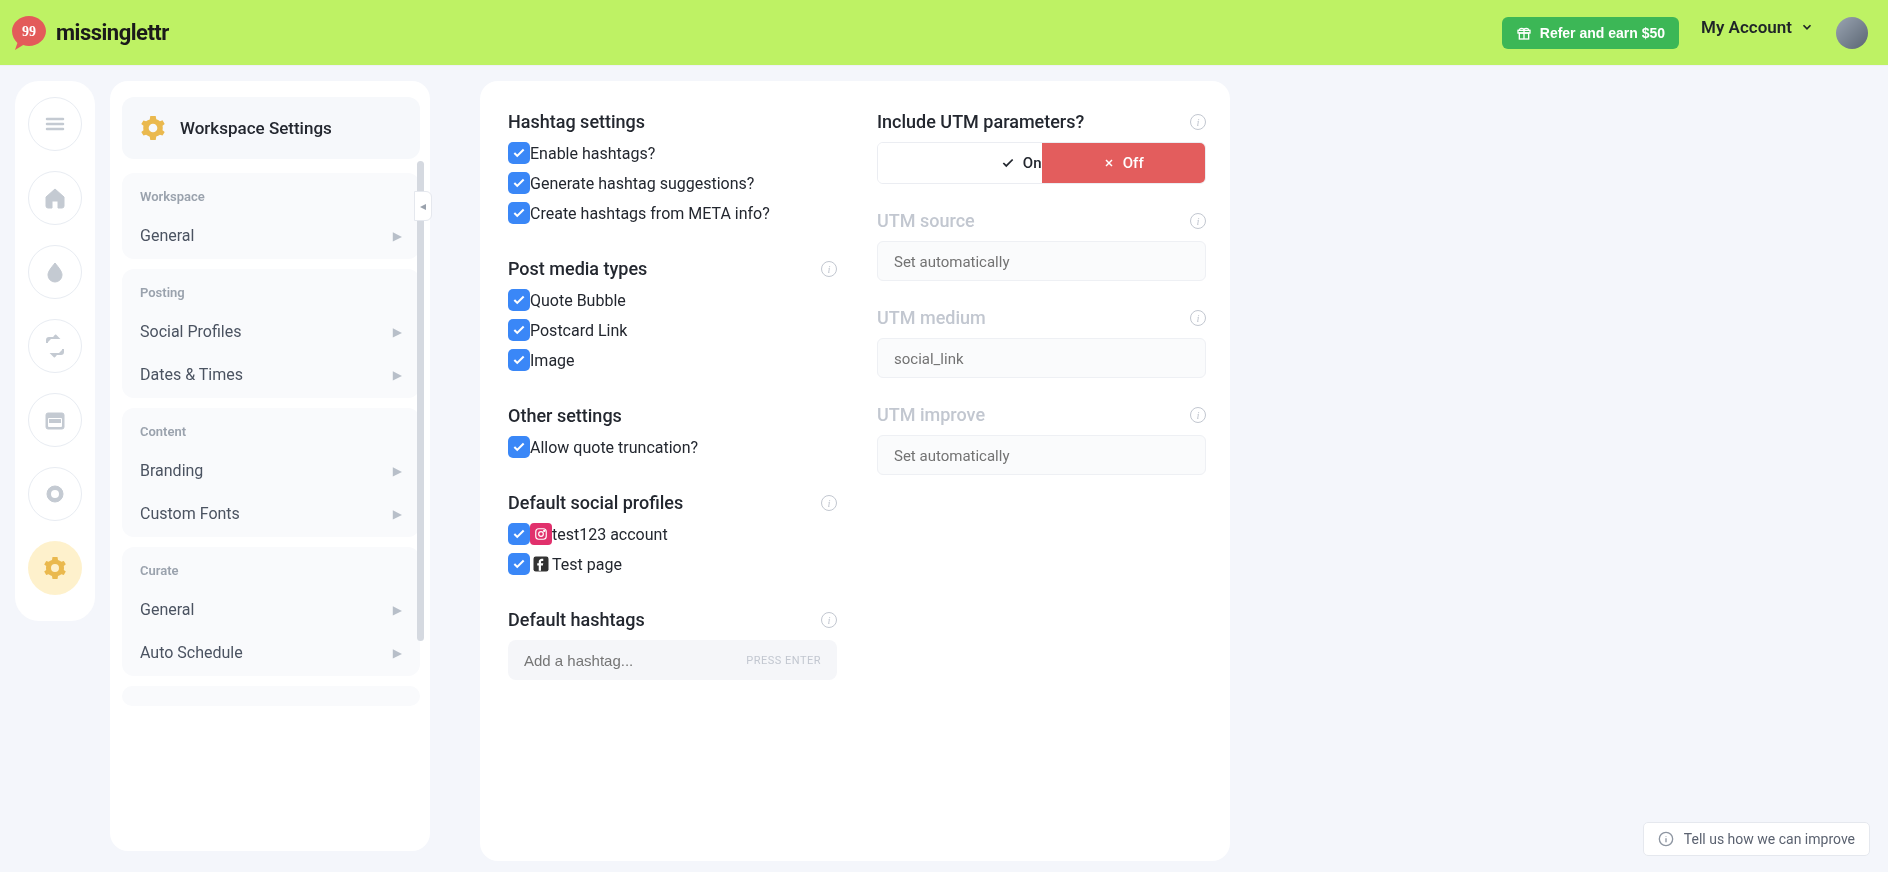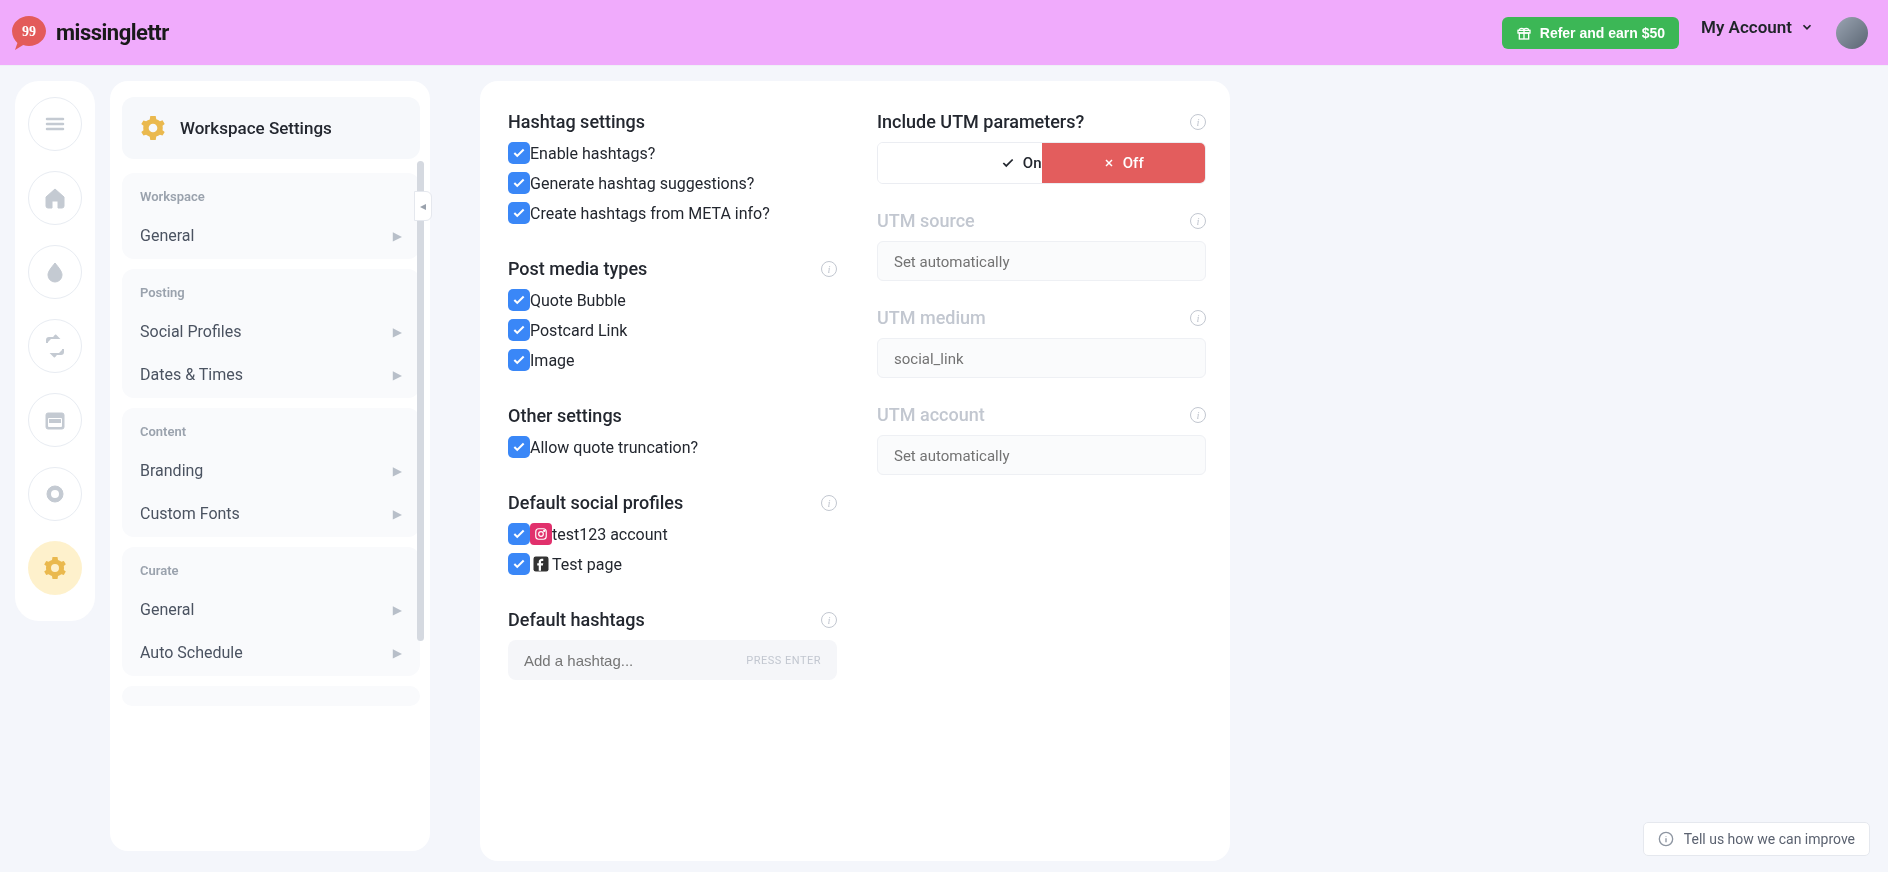--- a/index.html
+++ b/index.html
@@ -11,21 +11,21 @@
       font-family: -apple-system, BlinkMacSystemFont, "Segoe UI", Roboto, Helvetica, Arial, sans-serif;
       background: #f4f6fb;
       color: #333;
       width: 1888px;
       height: 872px;
       overflow: hidden;
     }
     
     .header {
       height: 66px;
-      background: #f0abfc;
+      background: #bef264;
       display: flex;
       align-items: center;
       justify-content: space-between;
       padding: 0 20px 0 10px;
       border-bottom: 1px solid #eef0f6;
     }
     .logo {
       display: flex;
       align-items: center;
       gap: 8px;
@@ -650,21 +650,21 @@
         <div class="setting-block">
           <div class="setting-title dim">
             <span>UTM medium</span>
             <span class="info-icon">i</span>
           </div>
           <div class="disabled-input">social_link</div>
         </div>
 
         <div class="setting-block">
           <div class="setting-title dim">
-            <span>UTM account</span>
+            <span>UTM improve</span>
             <span class="info-icon">i</span>
           </div>
           <div class="disabled-input">Set automatically</div>
         </div>
 
       </div>
     </div>
   </div>
 </div>
 

